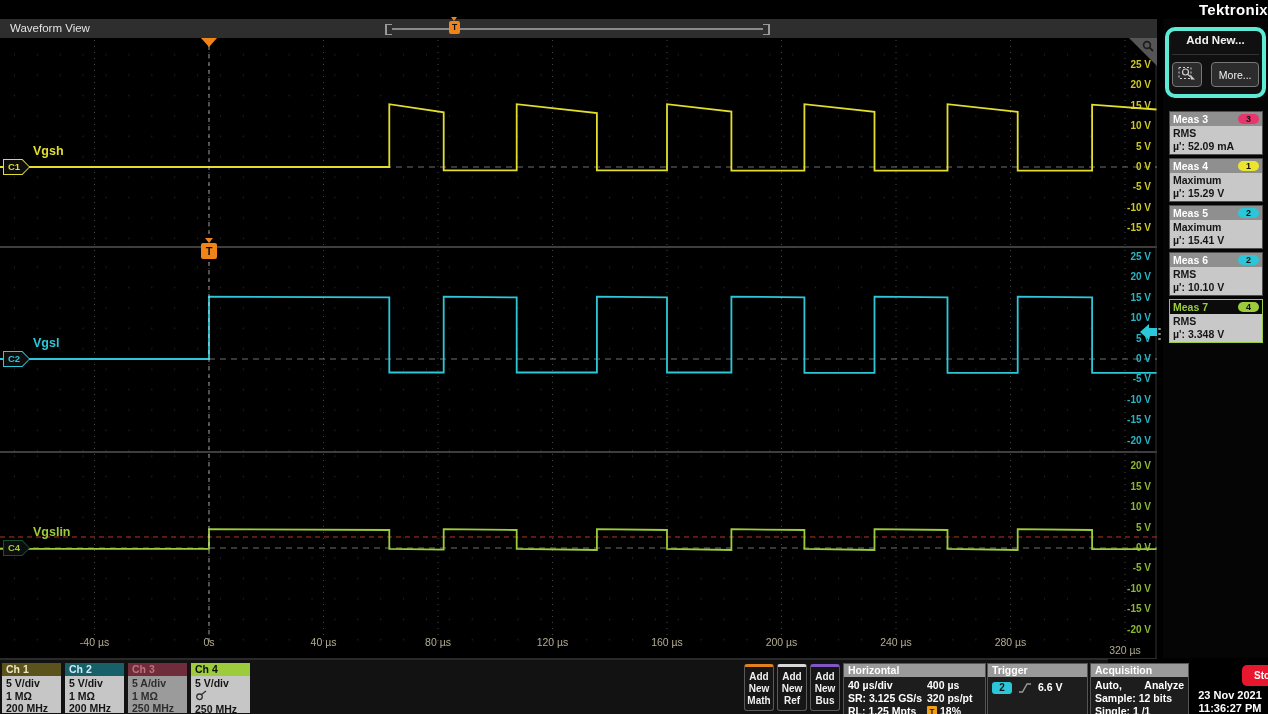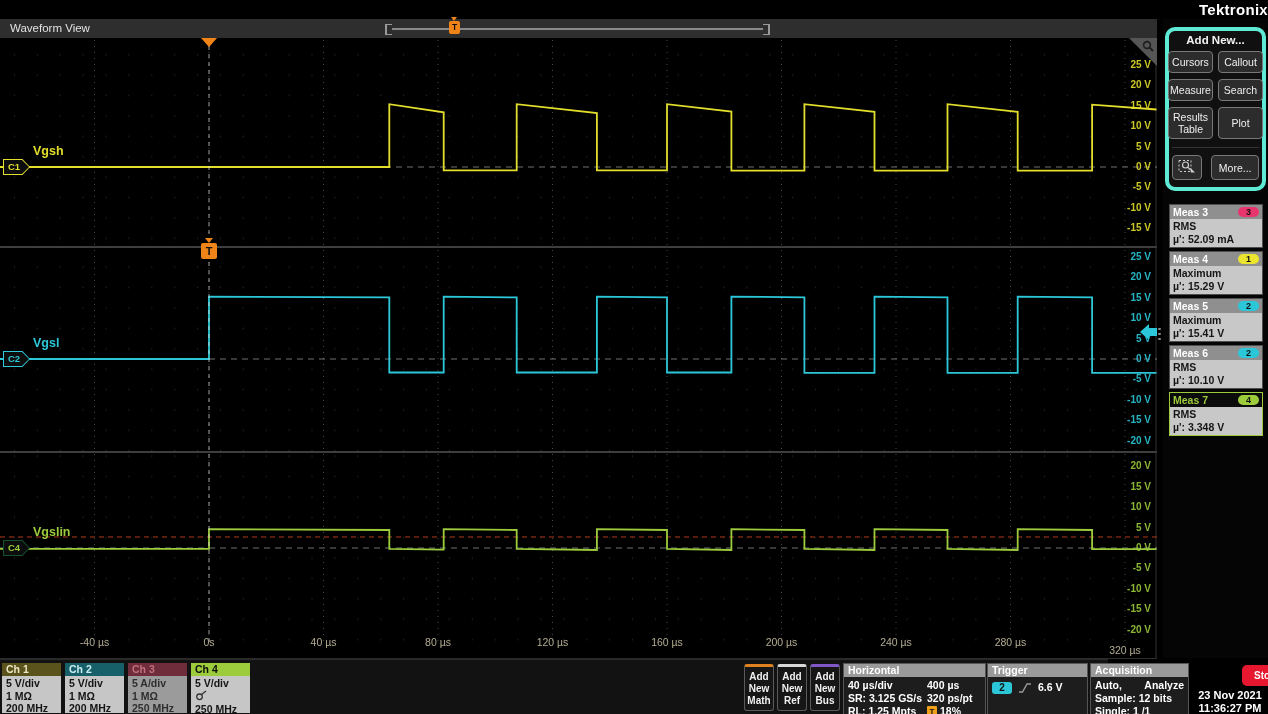--- a/index.html
+++ b/index.html
@@ -207,28 +207,20 @@
 
   <div class="dots">
       <i></i>
       <i></i>
       <i></i>
     </div>
 
   <div class="sidebar">
     <div class="side-panel">
       <div class="addnew-title">Add New...</div>
-      <div class="btn-grid">
-          <button class="side-btn">Cursors</button>
-          <button class="side-btn">Callout</button>
-          <button class="side-btn">Measure</button>
-          <button class="side-btn">Search</button>
-          <button class="side-btn">Results Table</button>
-          <button class="side-btn">Plot</button>
-        </div>
       <div class="tool-row">
         <button class="side-btn zoom-btn">
           <svg width="19" height="15" viewBox="0 0 19 15">
             <rect x="1" y="1.5" width="12" height="11" fill="none" stroke="#cfcfcf" stroke-width="1" stroke-dasharray="2 2"></rect>
             <circle cx="7.5" cy="6" r="3" fill="none" stroke="#cfcfcf" stroke-width="1.2"></circle>
             <path d="M9.6 8.1 L12 10.5" stroke="#cfcfcf" stroke-width="1.2"></path>
             <path d="M12 8.5 L17 13.5 L13 13.5 Z" fill="#cfcfcf"></path>
           </svg>
         </button>
         <button class="side-btn more-btn">More...</button>

